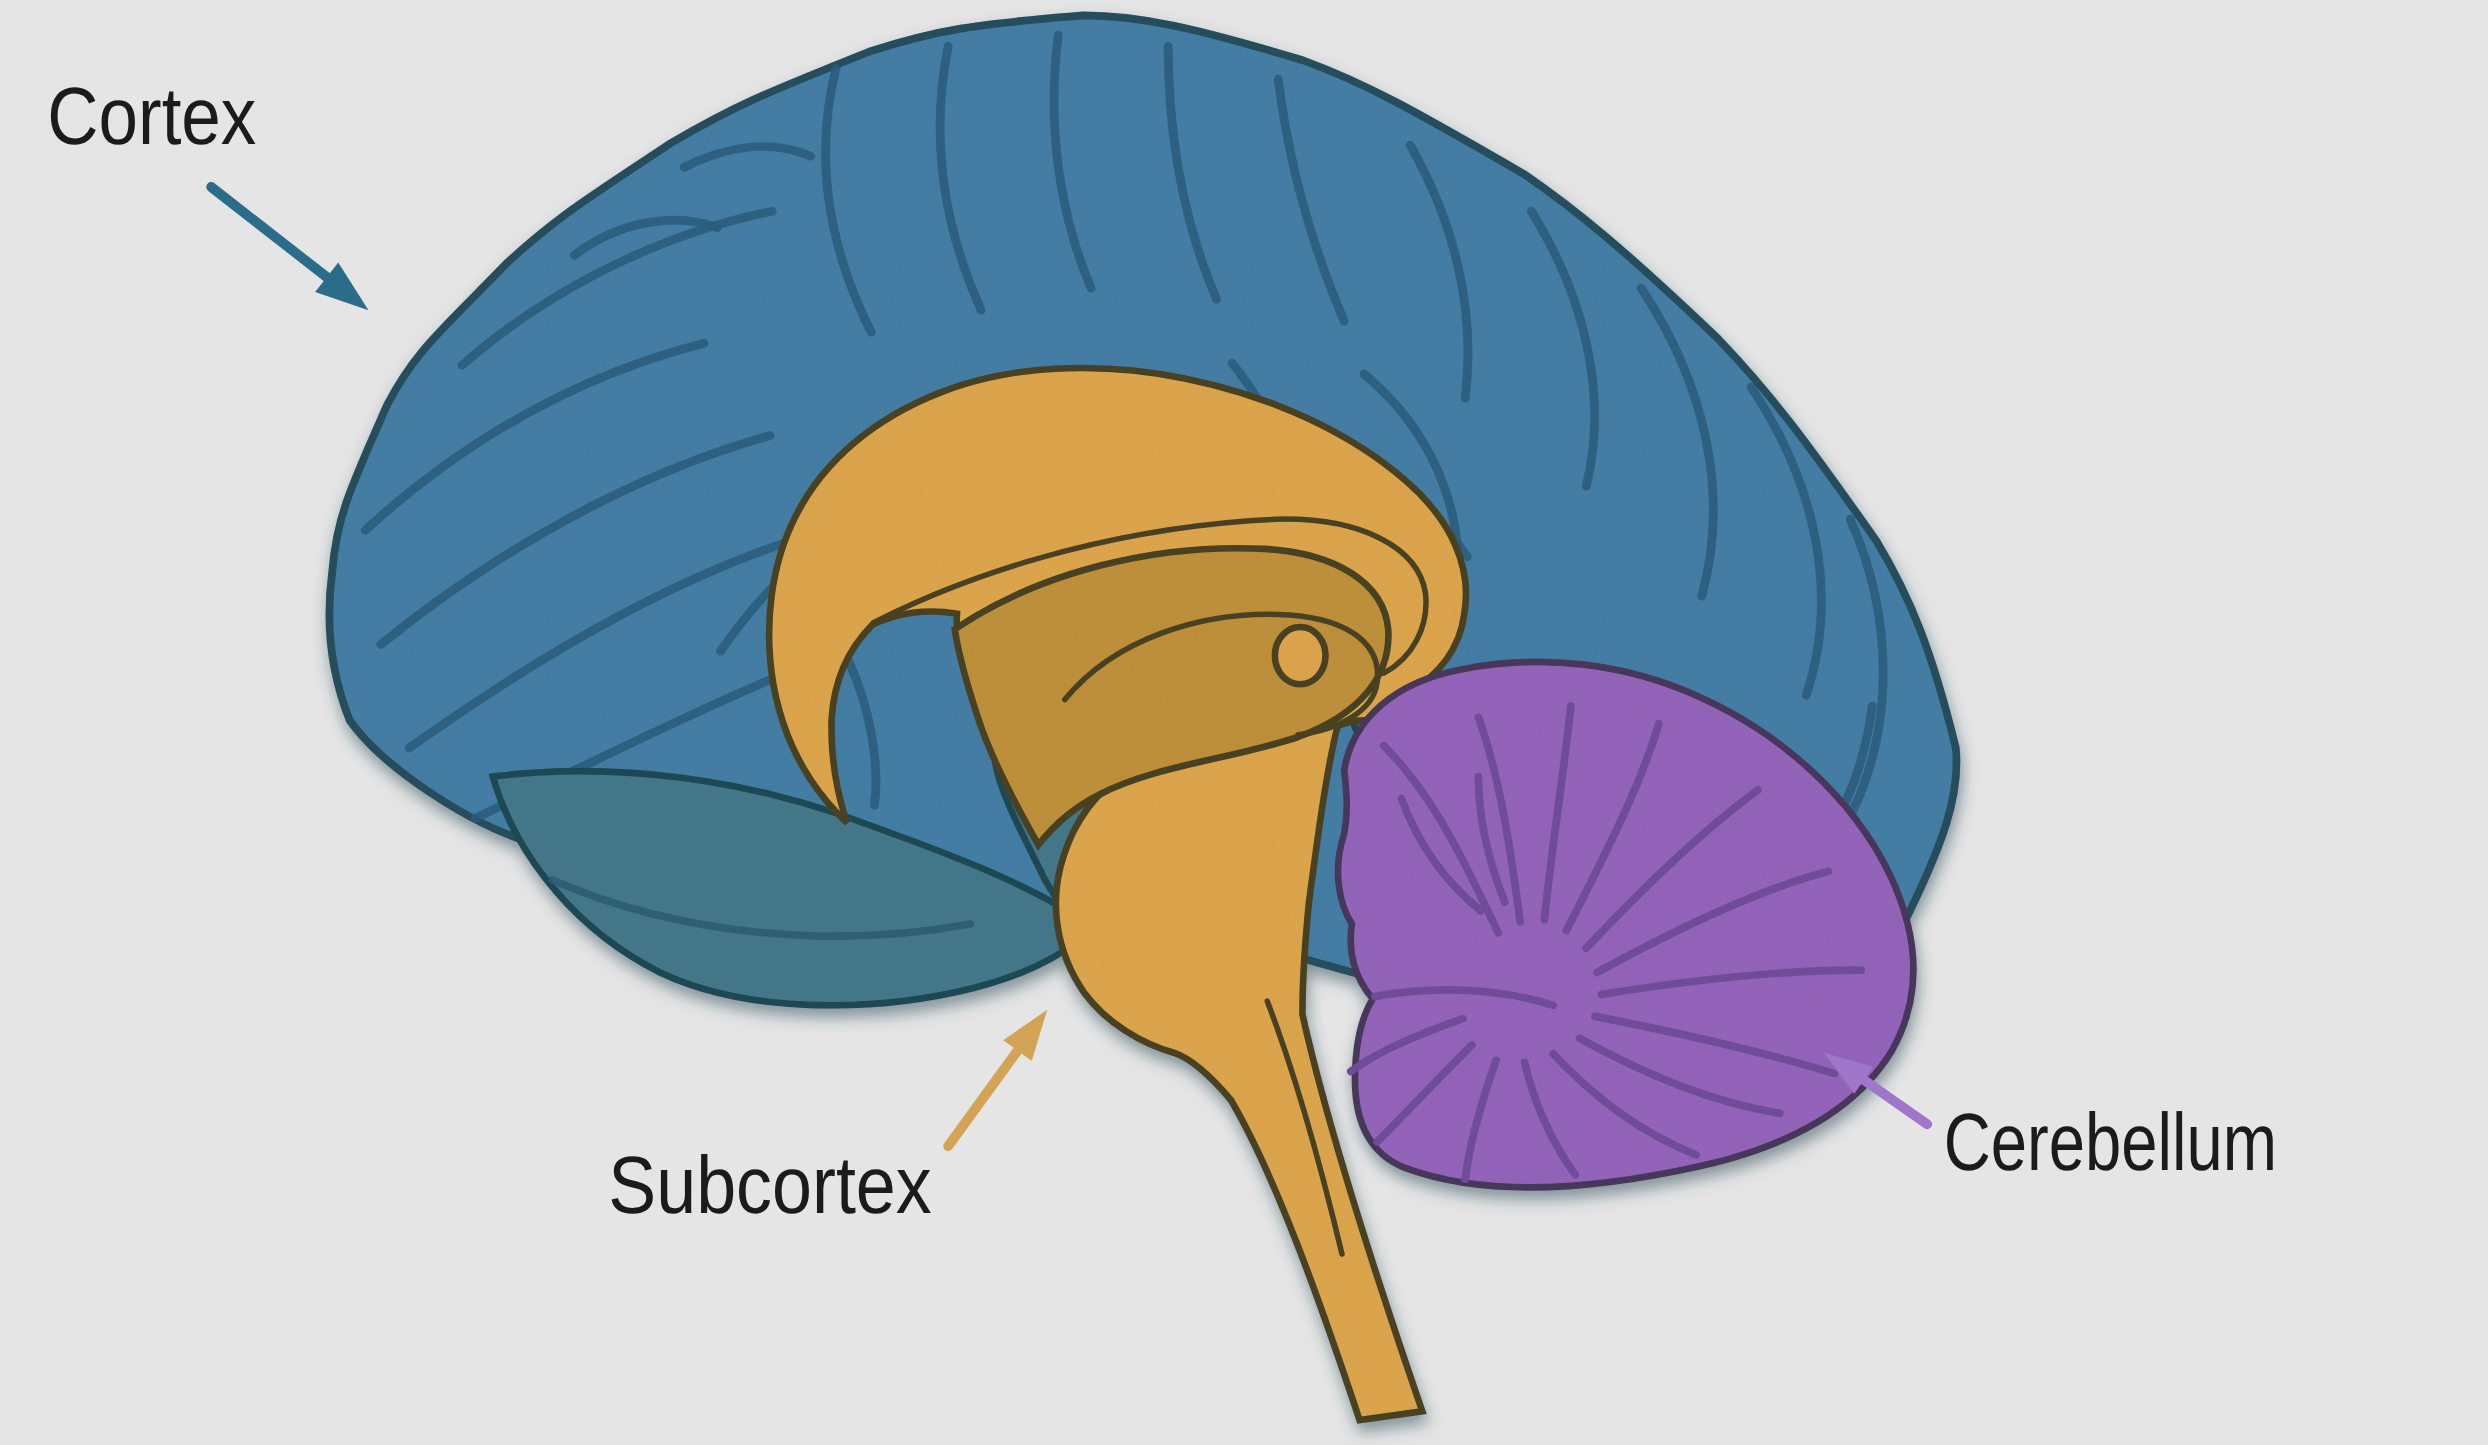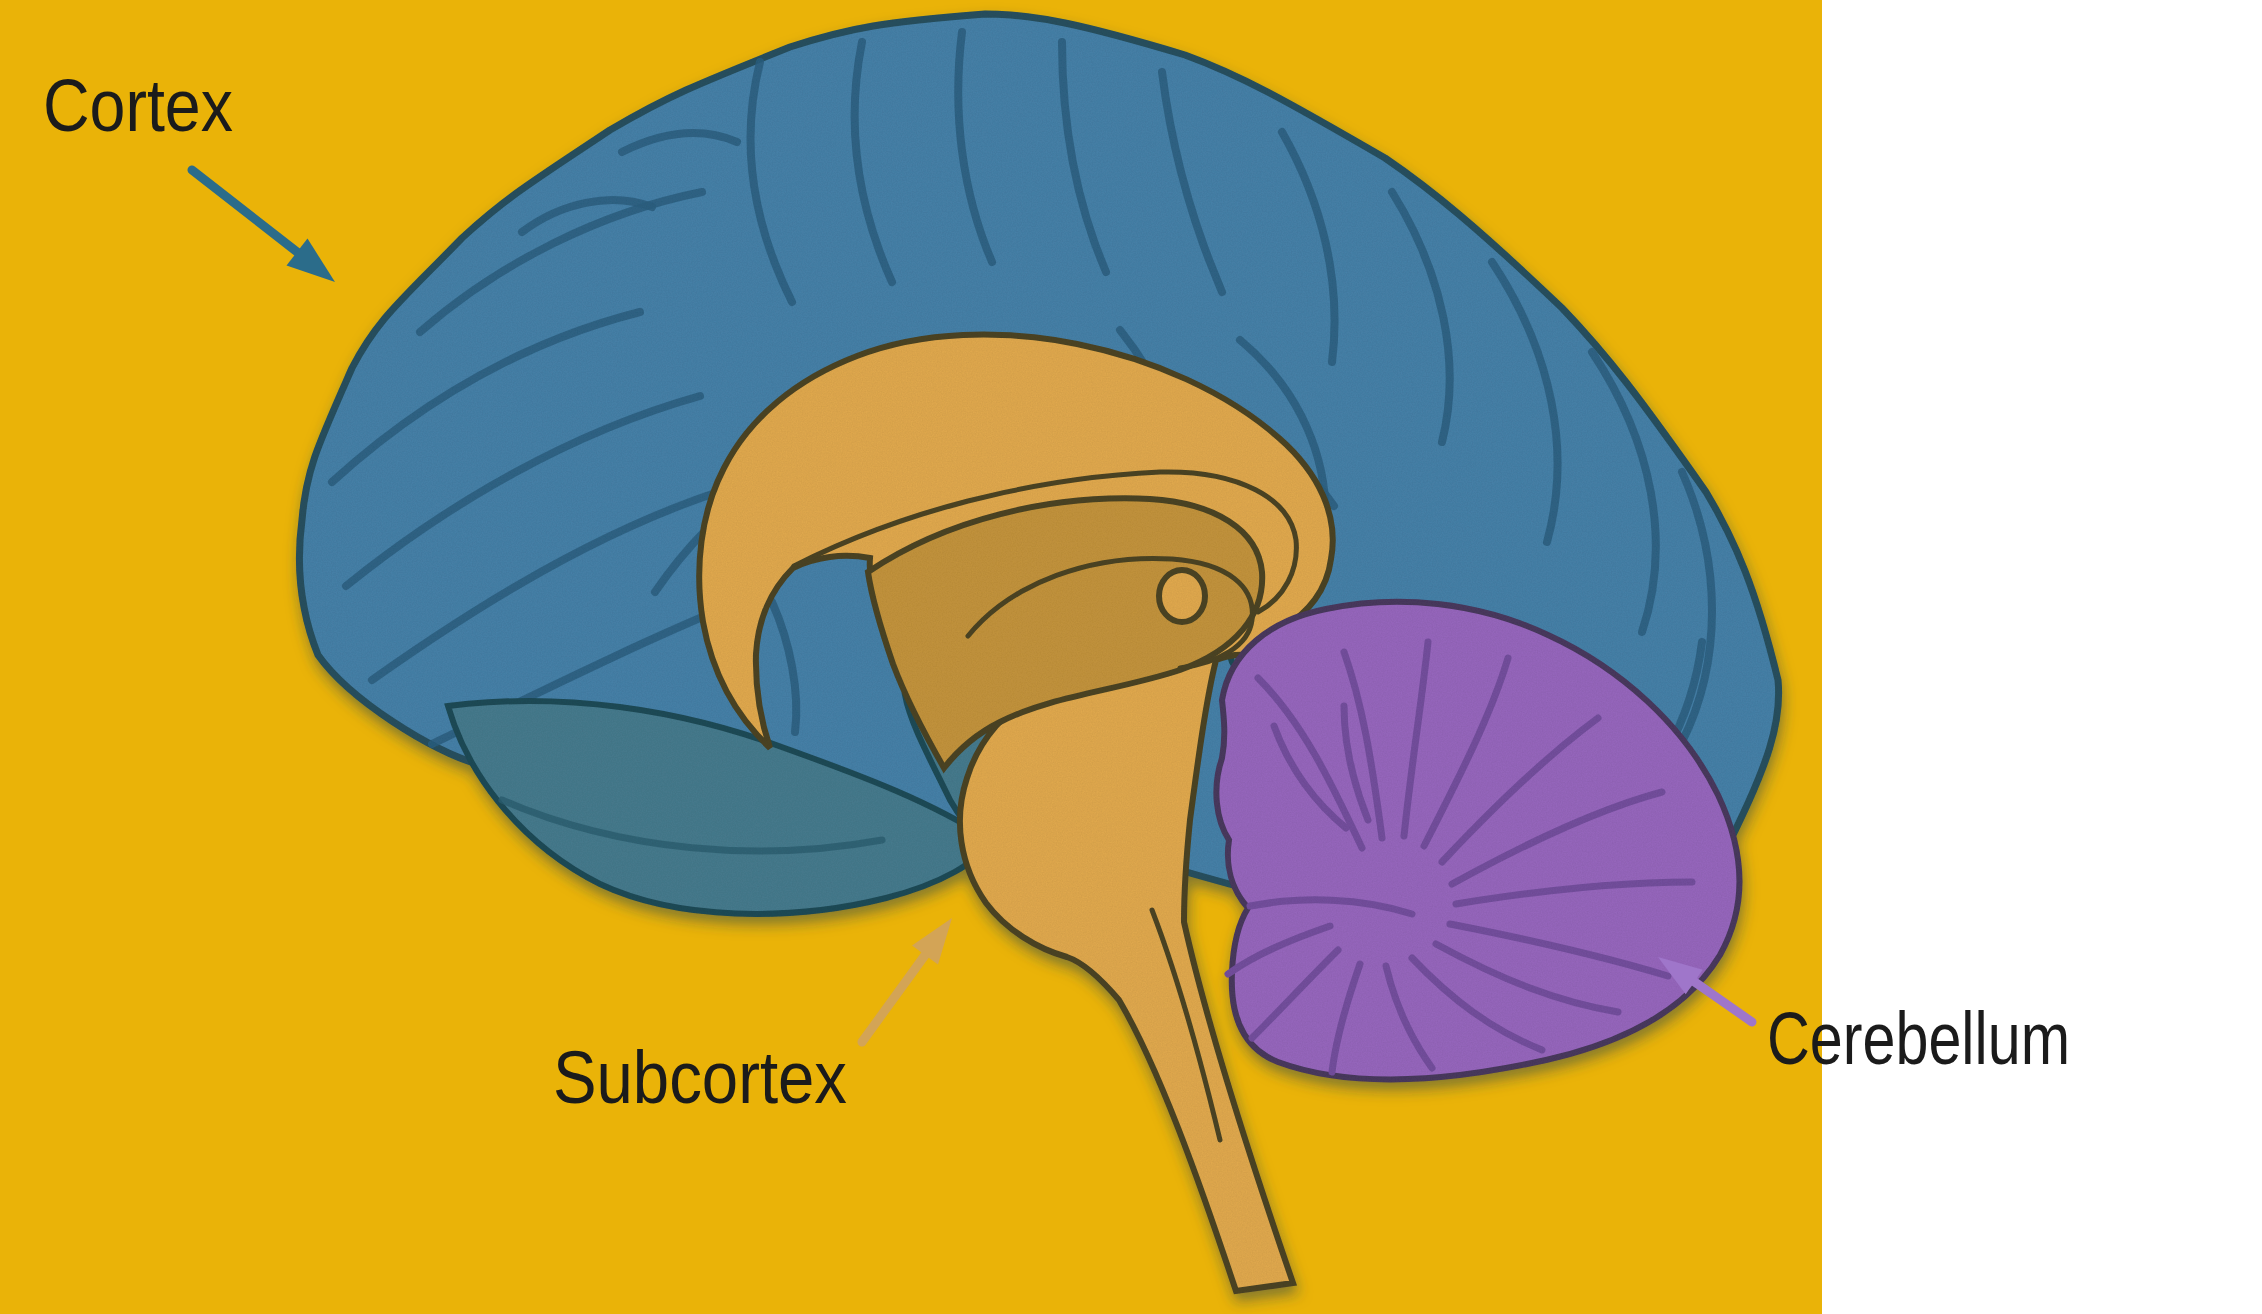--- a/index.html
+++ b/index.html
@@ -1,16 +1,16 @@
 <!DOCTYPE html>
 <html><head>
 <meta charset="utf-8">
 <style>
   html, body { margin: 0; padding: 0; background: #ffffff; }
-  .stage { width: 1822px; height: 1314px; position: relative; background: #eab308; }
+  .stage { width: 2262px; height: 1314px; position: relative; background: #e5e5e5; }
   svg { display: block; }
   .cerebrum   { stroke: #27505f; stroke-width: 7; }
   .gyri path  { fill: none; stroke: #2c5f80; stroke-width: 8; stroke-linecap: round; opacity: .85; }
   .teal       { stroke: #1e4b57; stroke-width: 6; }
   .teal-line  { fill: none; stroke: #2c5f71; stroke-width: 7; stroke-linecap: round; opacity: .8; }
   .gold       { stroke: #4c4423; stroke-width: 6; }
   .gold-line  { fill: none; stroke: #4c4423; stroke-width: 5; stroke-linecap: round; }
   .purple     { stroke: #49395e; stroke-width: 6; }
   .veins path { fill: none; stroke: #744f9e; stroke-width: 7; stroke-linecap: round; }
   .arrow-line { fill: none; stroke-width: 9; stroke-linecap: round; }

